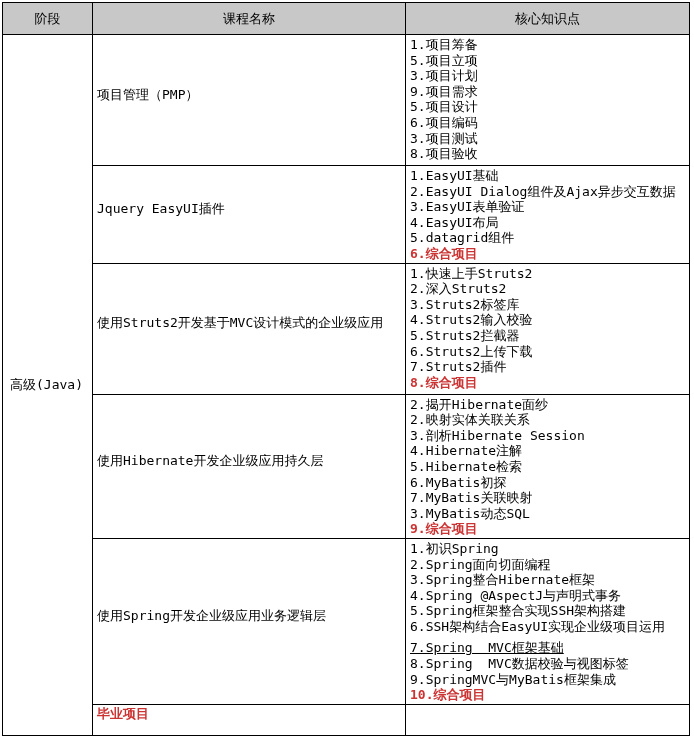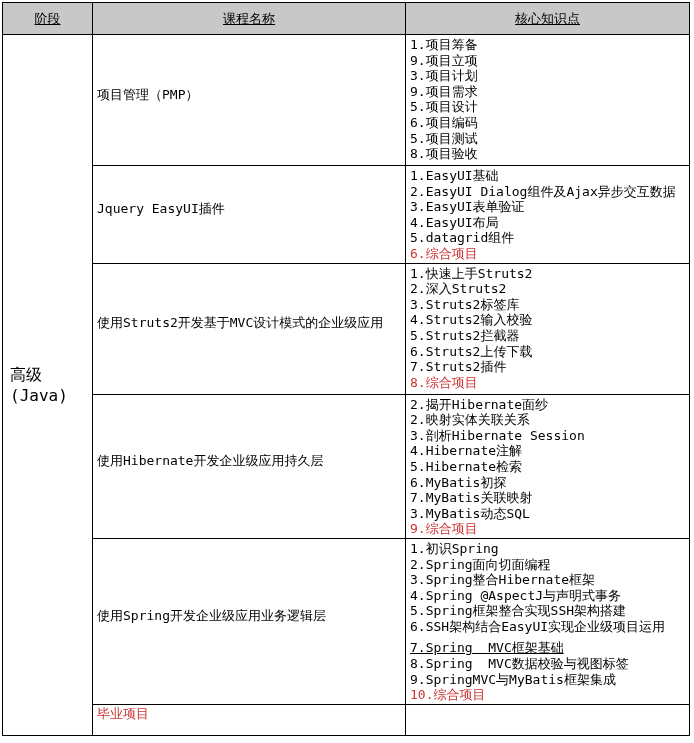--- a/index.html
+++ b/index.html
@@ -36,45 +36,44 @@
     border: 1px solid var(--border-color);
     font-size: 13px;
     font-weight: normal;
     padding: 0;
   }
   thead th {
     background: var(--header-bg);
     height: 32px;
     text-align: center;
     vertical-align: middle;
-    text-decoration: underline;
   }
   td.stage-cell {
     vertical-align: middle;
     text-align: left;
     padding-left: 7px;
-    font-size: 16px;
+    font-size: 13px;
   }
   td.course-name-cell {
     vertical-align: middle;
     text-align: left;
     padding: 0 2px 12px 4px;
     line-height: 15px;
   }
   td.points-cell {
     vertical-align: top;
     text-align: left;
     padding: 2px 2px 1px 4px;
     margin-left: 32px;
   }
   .point-line {
     line-height: 15.6px;
     white-space: pre-wrap;
   }
-  .red { color: var(--red); }
+  .red { color: var(--red); font-weight: bold; }
   .gap-before { margin-top: 6px; text-decoration: underline; }
   tbody tr.row-0 { height: 131px; }
   tbody tr.row-1 { height: 95px; }
   tbody tr.row-2 { height: 131px; }
   tbody tr.row-3 { height: 141px; }
   tbody tr.row-4 { height: 166px; }
   tbody tr.row-5 { height: 31px; }
 </style>
 </head>
 <body>
@@ -94,26 +93,26 @@
       </tr>
     </thead>
     <tbody>
         <tr class="row-0">
     <td class="stage-cell" rowspan="6"><span>高级(Java)</span></td>
           <td class="course-name-cell">
       <span>项目管理（PMP）</span>
     </td>
     <td class="points-cell">
             <div class="point-line">1.项目筹备</div>
-            <div class="point-line">9.项目立项</div>
+            <div class="point-line">5.项目立项</div>
             <div class="point-line">3.项目计划</div>
             <div class="point-line">9.项目需求</div>
             <div class="point-line">5.项目设计</div>
             <div class="point-line">6.项目编码</div>
-            <div class="point-line">5.项目测试</div>
+            <div class="point-line">3.项目测试</div>
             <div class="point-line">8.项目验收</div>
           </td>
   </tr>
         <tr class="row-1">
     <td class="course-name-cell">
       <span>Jquery EasyUI插件</span>
     </td>
     <td class="points-cell">
             <div class="point-line">1.EasyUI基础</div>
             <div class="point-line">2.EasyUI Dialog组件及Ajax异步交互数据</div>

